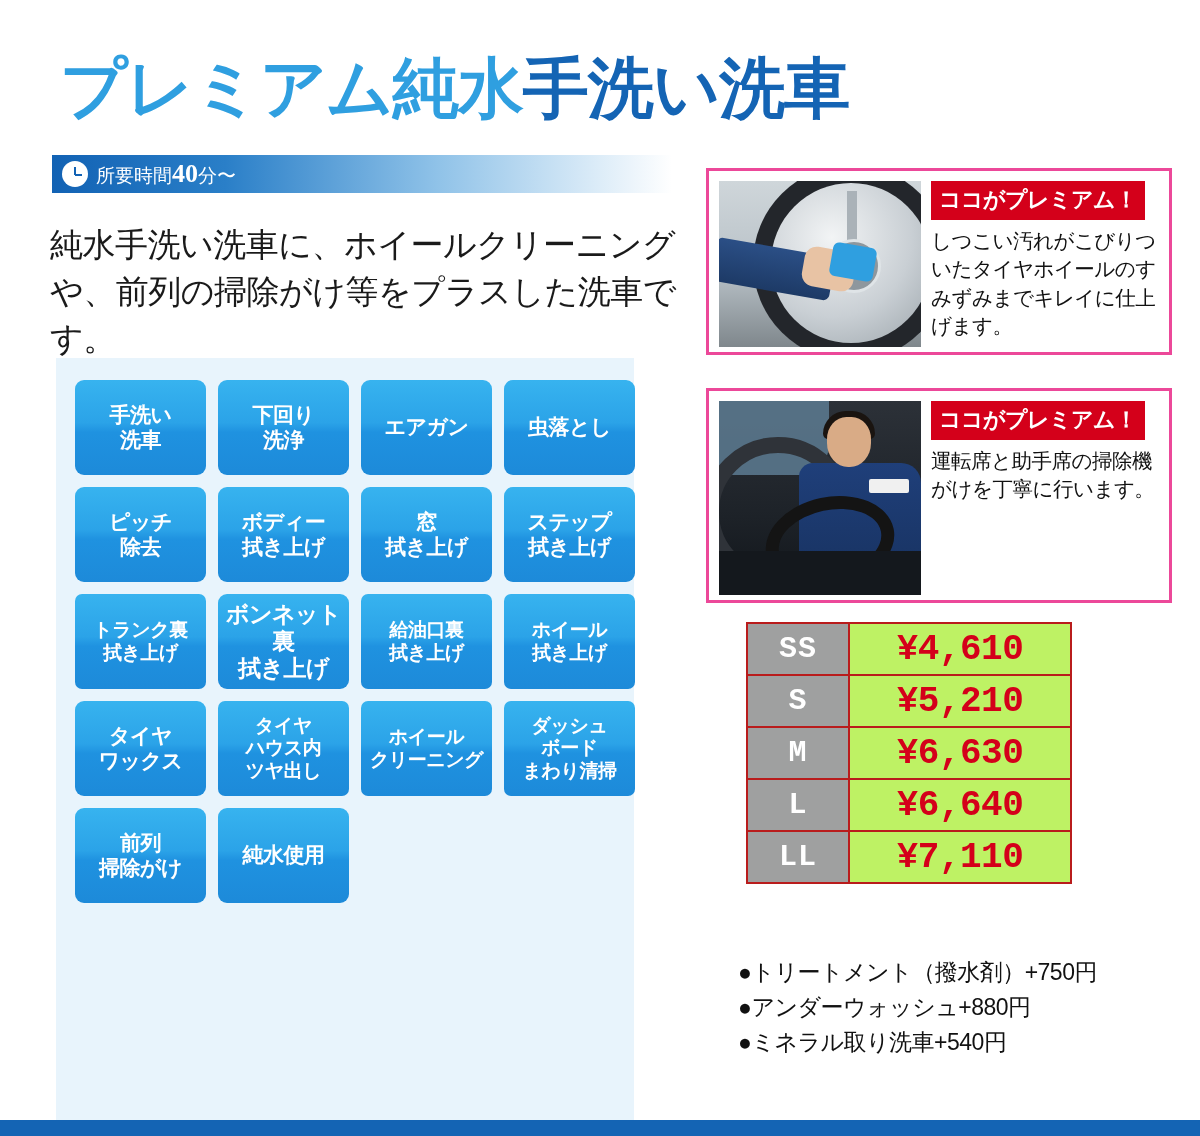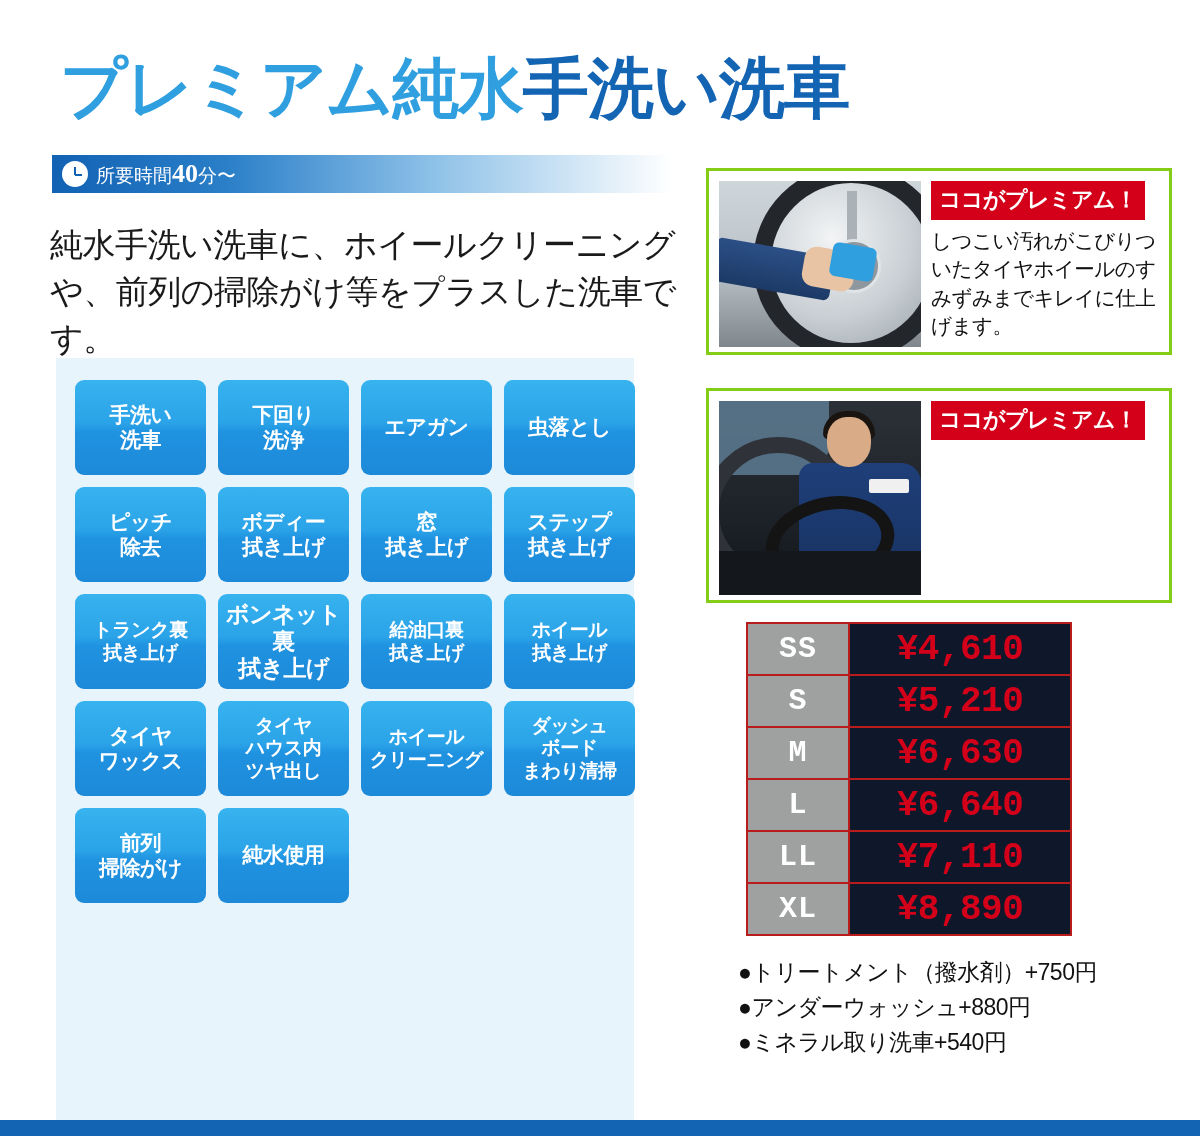--- a/index.html
+++ b/index.html
@@ -112,27 +112,27 @@
     font-weight: bold;
     line-height: 1.18;
     display: flex;
     align-items: center;
     justify-content: center;
     text-align: center;
     letter-spacing: -0.5px;
     box-sizing: border-box;
     padding: 2px;
   }
-  .svc.small { font-size: 19px; }
+  .svc.small { font-size: 19px; border-radius: 7px; }
   .svc.xsmall { font-size: 23px; }
 
   
   .premium-card {
     position: absolute;
-    border: 3px solid #84cc16;
+    border: 3px solid #ec4899;
     background: #ffffff;
     box-sizing: border-box;
   }
   #premium-card-1 { left: 706px; top: 168px; width: 466px; height: 187px; }
   #premium-card-2 { left: 706px; top: 388px; width: 466px; height: 215px; }
 
   .premium-photo {
     position: absolute;
     left: 10px;
     top: 10px;
@@ -252,21 +252,21 @@
   .price-table .size {
     width: 100px;
     background: #9fa0a0;
     color: #ffffff;
     font-size: 30px;
     font-weight: bold;
     text-align: center;
     letter-spacing: 1px;
   }
   .price-table .price {
-    background: #0f172a;
+    background: #bef264;
     color: #d4001a;
     font-size: 36px;
     font-weight: bold;
     text-align: center;
     letter-spacing: -0.5px;
   }
 
   
   .options {
     position: absolute;
@@ -355,20 +355,21 @@
       <div class="person-body"></div>
       <div class="person-hair"></div>
       <div class="person-head"></div>
       <div class="badge-white"></div>
       <div class="hose"></div>
       <div class="seat"></div>
     </div>
   </div>
   <div class="premium-body">
     <div class="premium-badge">ココがプレミアム！</div>
+    <div class="premium-text">運転席と助手席の掃除機がけを丁寧に行います。</div>
   </div>
 </div>
 
 <table class="price-table">
   <tbody>
     <tr>
       <td class="size">SS</td>
       <td class="price">¥4,610</td>
     </tr>
     <tr>
@@ -380,24 +381,20 @@
       <td class="price">¥6,630</td>
     </tr>
     <tr>
       <td class="size">L</td>
       <td class="price">¥6,640</td>
     </tr>
     <tr>
       <td class="size">LL</td>
       <td class="price">¥7,110</td>
     </tr>
-    <tr>
-      <td class="size">XL</td>
-      <td class="price">¥8,890</td>
-    </tr>
   </tbody>
 </table>
 
 <div class="options">
   <div class="option-line">●トリートメント（撥水剤）+750円</div>
   <div class="option-line">●アンダーウォッシュ+880円</div>
   <div class="option-line">●ミネラル取り洗車+540円</div>
 </div>
 
 <div class="bottom-bar"></div>

